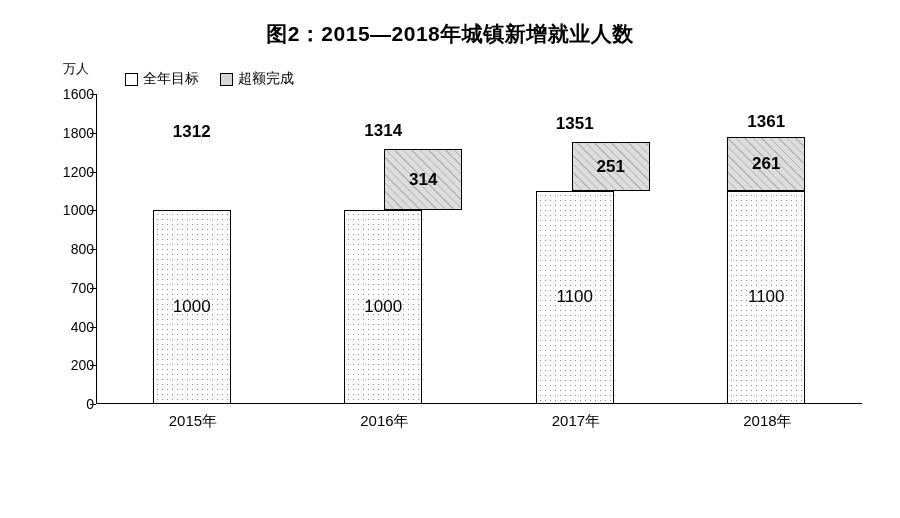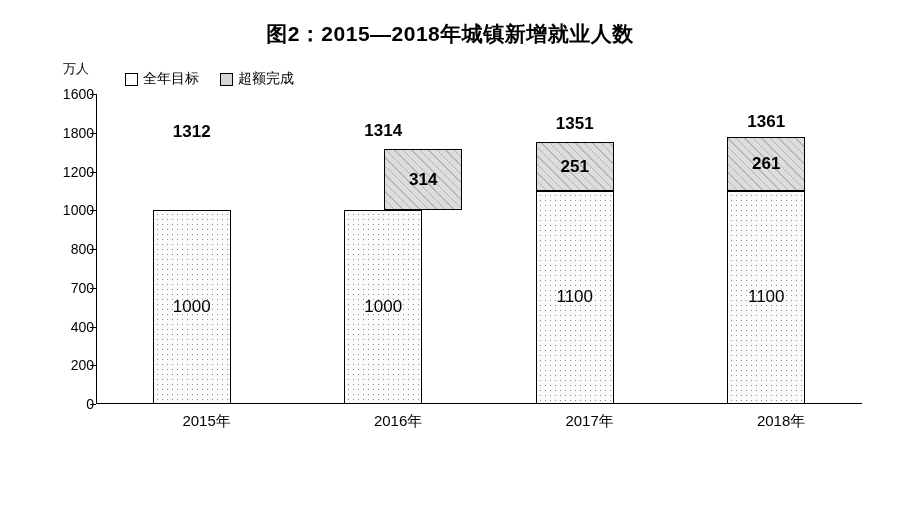--- a/index.html
+++ b/index.html
@@ -162,23 +162,23 @@
   .total-label {
     position: absolute;
     left: 0;
     width: 100%;
     text-align: center;
     font-size: 17px;
     font-weight: bold;
   }
   .cat-label {
     position: absolute;
-    left: 0;
-    width: 100%;
-    text-align: right;
+    left: 16px;
+    width: 100%;
+    text-align: left;
     font-size: 15px;
     top: 318px;
   }
   #source-note {
     position: absolute;
     left: 56px;
     top: 472px;
     font-size: 16px;
   }
 </style>
@@ -259,21 +259,21 @@
             <div class="seg seg-extra" style="bottom: 193.75px; height: 60.8375px; margin-left: 40px;">
               <div class="seg-inner seg-label-extra">314</div>
             </div>
             <div class="total-label" style="bottom: 262.587px;">1314</div>
             <div class="cat-label">2016年</div>
           </div>
           <div class="bar-group" style="left: 439.75px; width: 78px; height: 310px;">
             <div class="seg seg-base" style="bottom: 0px; height: 213.125px;">
               <div class="seg-inner seg-label-base">1100</div>
             </div>
-            <div class="seg seg-extra" style="bottom: 213.125px; height: 48.6313px;">
+            <div class="seg seg-extra" style="bottom: 213.125px; height: 48.6313px; margin-left: 36px;">
               <div class="seg-inner seg-label-extra">251</div>
             </div>
             <div class="total-label" style="bottom: 269.756px;">1351</div>
             <div class="cat-label">2017年</div>
           </div>
           <div class="bar-group" style="left: 631.25px; width: 78px; height: 310px;">
             <div class="seg seg-base" style="bottom: 0px; height: 213.125px;">
               <div class="seg-inner seg-label-base">1100</div>
             </div>
             <div class="seg seg-extra" style="bottom: 213.125px; height: 54px;">

